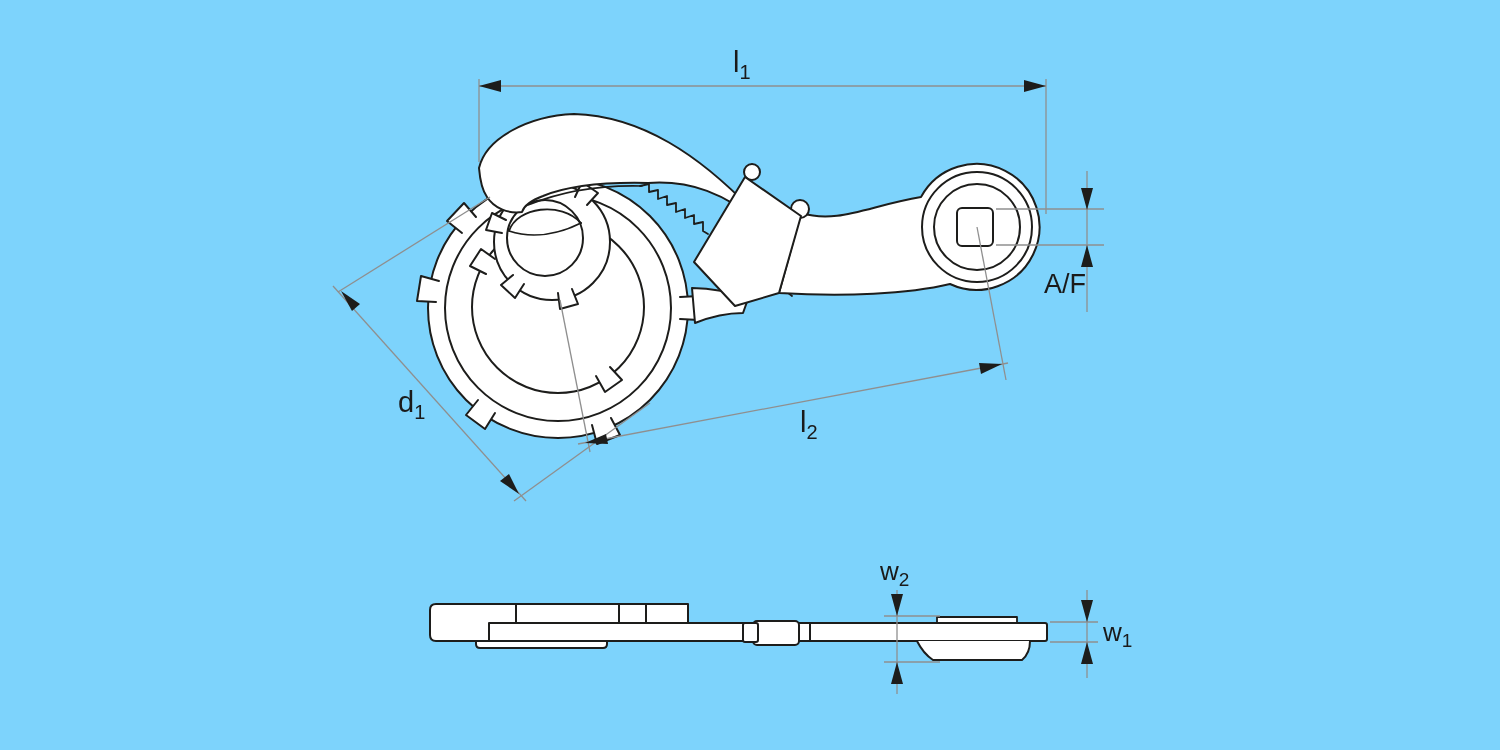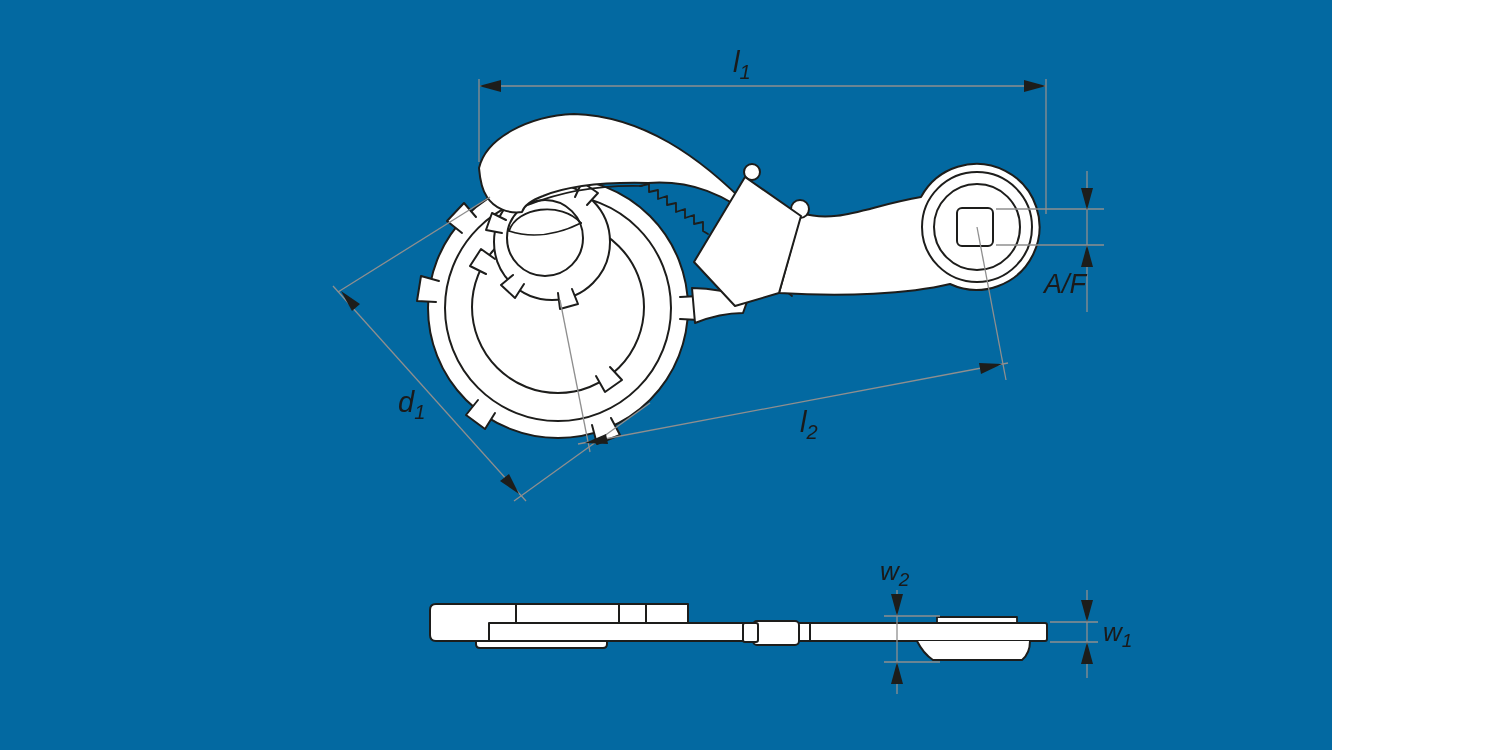--- a/index.html
+++ b/index.html
@@ -1,16 +1,16 @@
 <!DOCTYPE html>
 <html><head>
 <meta charset="utf-8">
 <style>
   html,body{margin:0;padding:0;background:#ffffff;}
-  .stage{width:1332px;height:750px;position:relative;background:#0369a1;overflow:hidden;font-style:italic;}
+  .stage{width:1500px;height:750px;position:relative;background:#7dd3fc;overflow:hidden;}
   svg{display:block;}
   text{font-family:"Liberation Sans","DejaVu Sans",sans-serif;}
 </style>
 </head>
 <body>
 
 <div class="stage">
 <svg width="1500" height="750" viewBox="0 0 1500 750">
 
   <g fill="none" stroke-width="2" stroke-linejoin="round" stroke-linecap="round" stroke="#1d1d1b">

